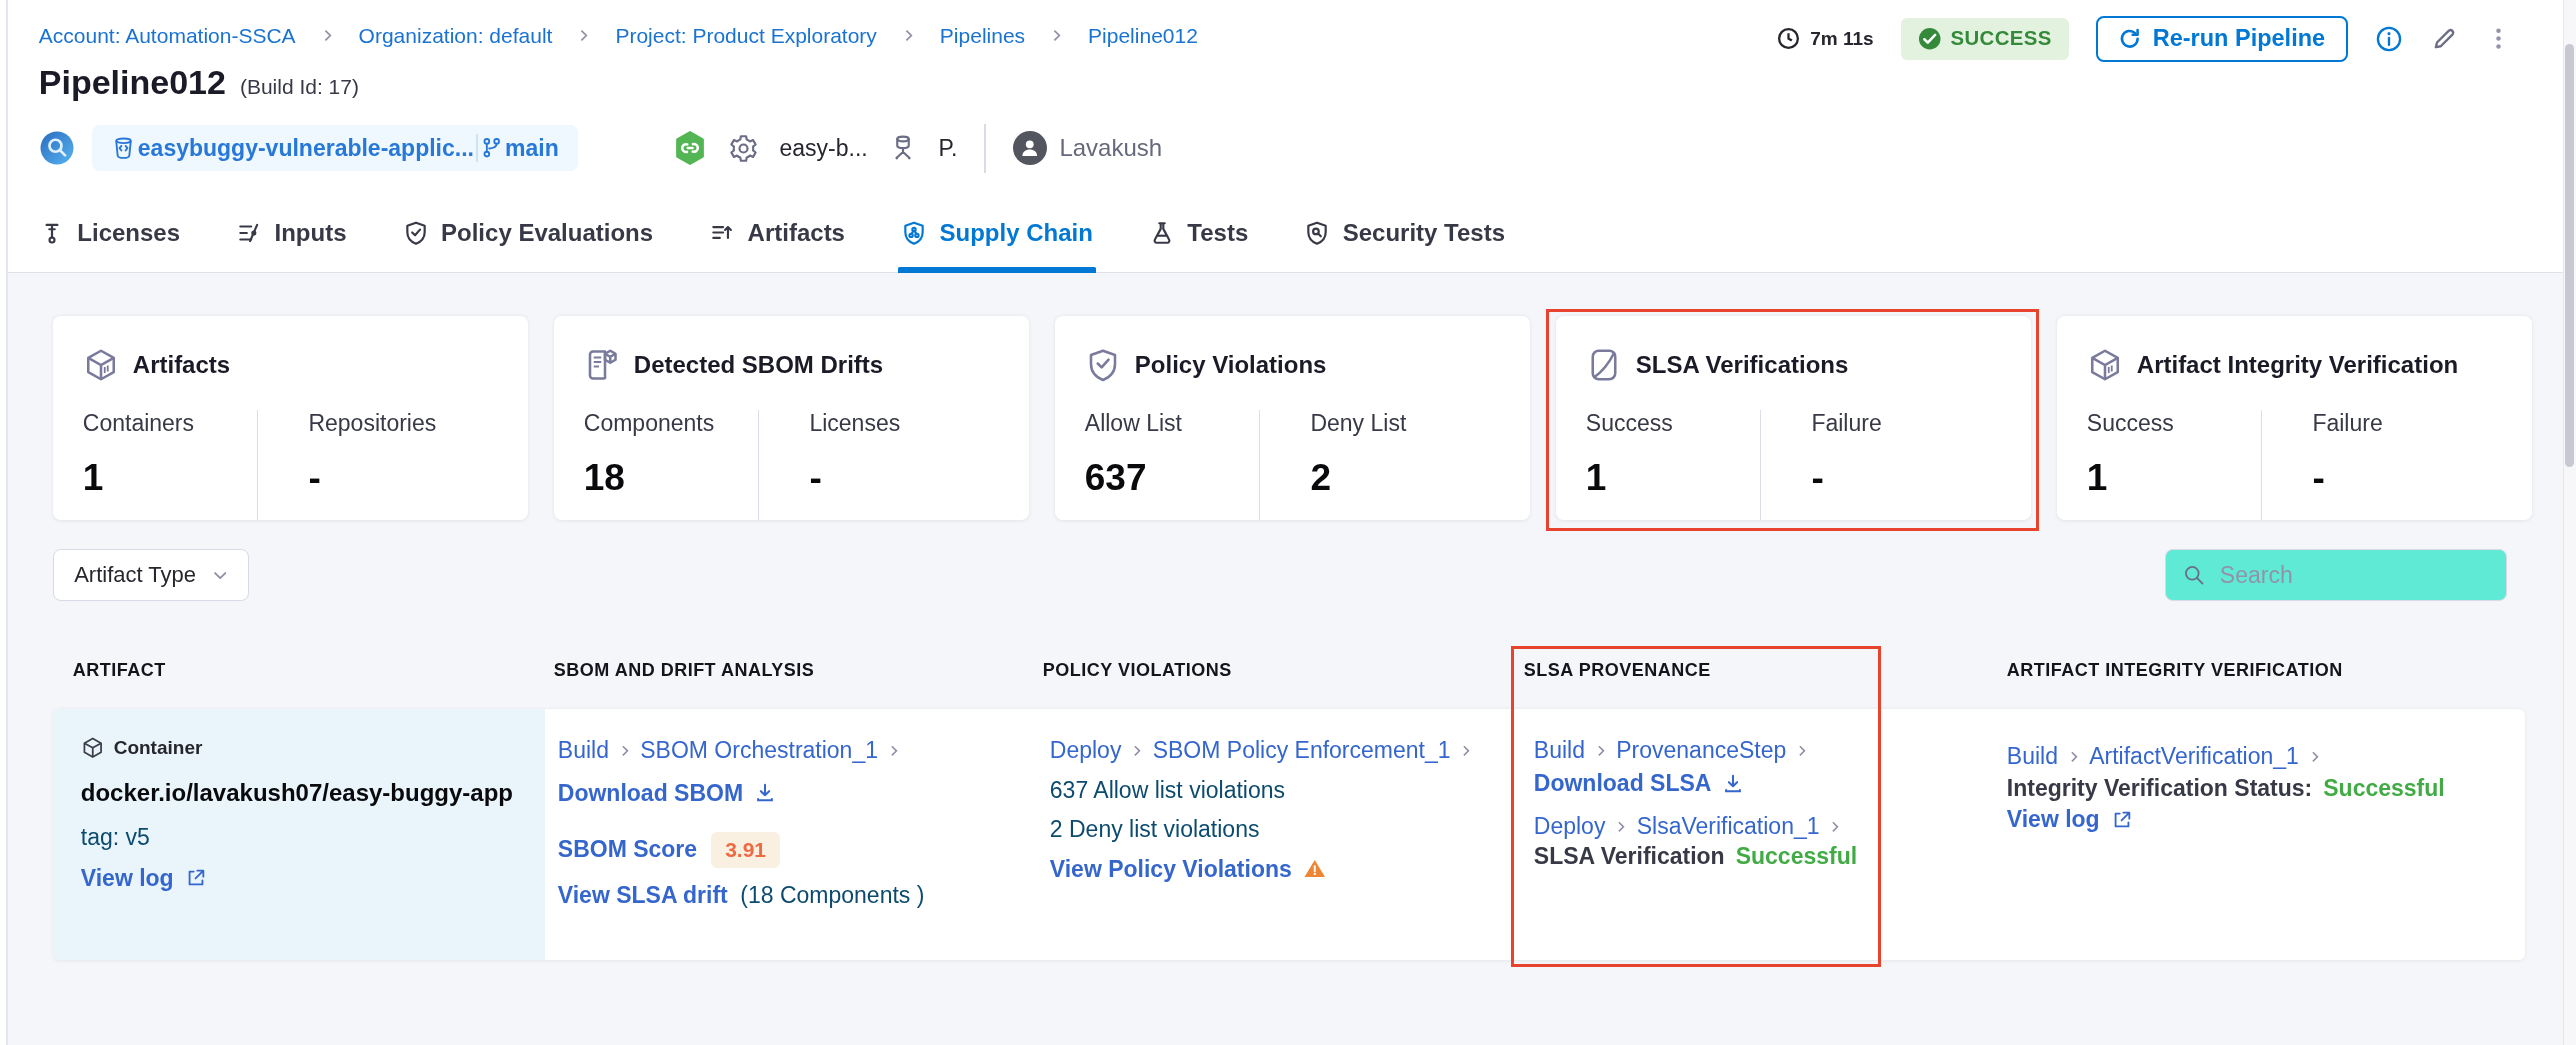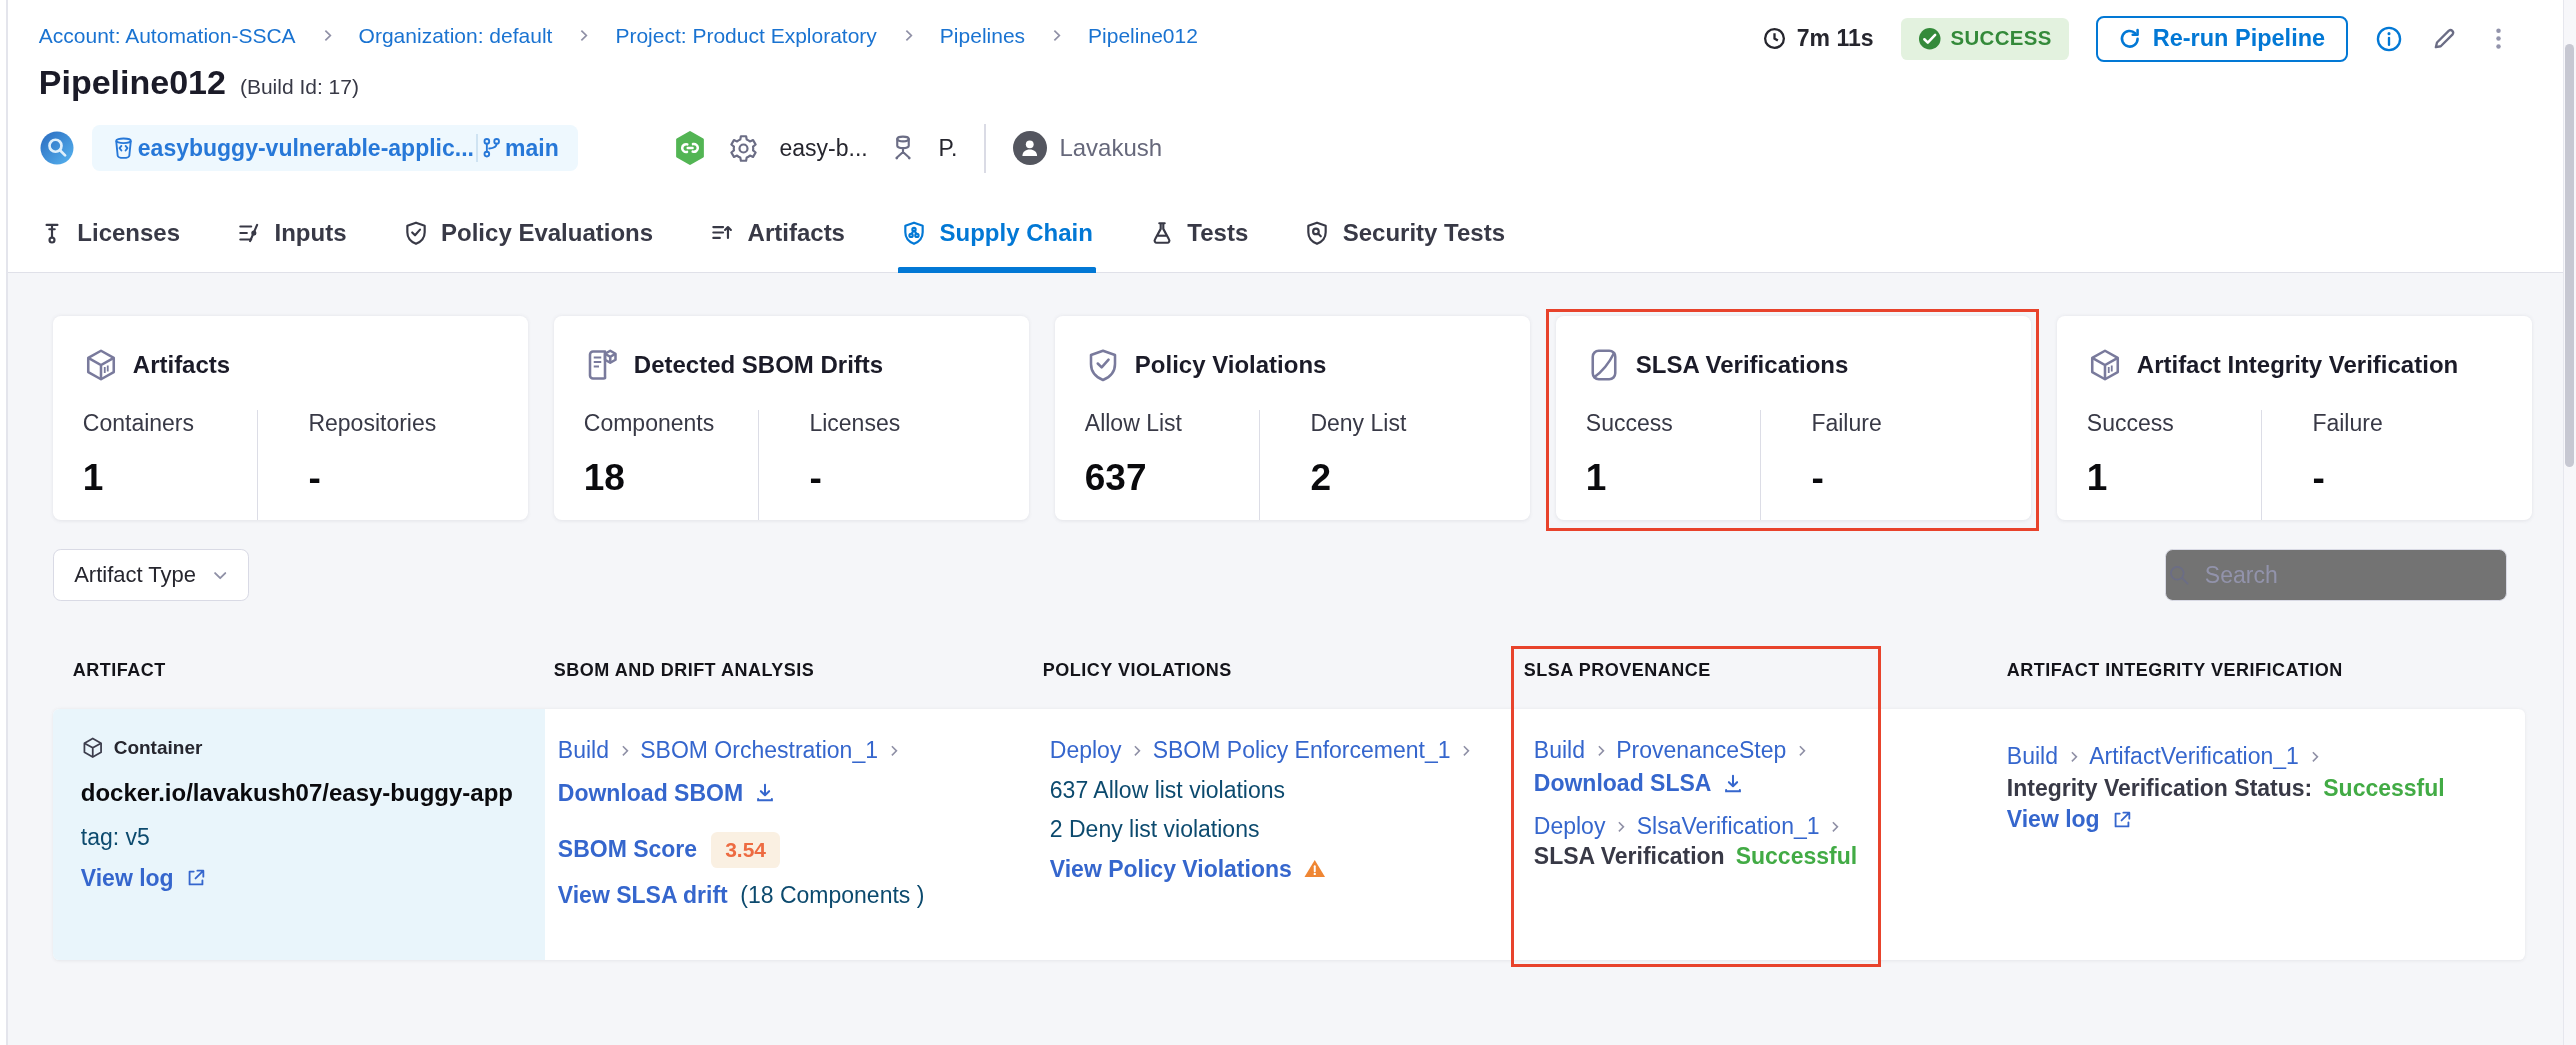--- a/index.html
+++ b/index.html
@@ -7,21 +7,21 @@
         font-family:"Liberation Sans","DejaVu Sans",sans-serif;color:#22222a;}
   .left-edge{position:absolute;left:6.3px;top:0;bottom:0;width:1.6px;background:#e4e5ec;}
   svg{display:block;}
 
   
   .topbar{position:absolute;left:7.8px;right:12.5px;top:0;height:194px;background:#fff;border-bottom:0.8px solid #ebecf2;}
   .breadcrumb{position:absolute;left:31px;top:23.5px;display:flex;align-items:center;gap:23px;font-size:21px;color:#1a73d1;}
   .crumb{cursor:pointer;white-space:nowrap;}
   .bc-sep svg{width:17px;height:17px;stroke:#8f90a6;}
   .controls{position:absolute;top:15.7px;right:52px;display:flex;align-items:center;gap:27px;}
-  .duration{display:flex;align-items:center;gap:9.4px;font-size:23px;font-weight:700;color:#26262e;}
+  .duration{display:flex;align-items:center;gap:9.4px;font-size:19px;font-weight:700;color:#26262e;}
   .duration svg{width:25px;height:25px;stroke:#26262e;}
   .badge-success{display:flex;align-items:center;gap:9.4px;background:#e3f2df;color:#348a3a;
       font-weight:700;font-size:20.4px;letter-spacing:0.4px;padding:9.4px 17px;border-radius:6.3px;}
   .btn-rerun{display:flex;align-items:center;gap:11px;border:2.4px solid #0278d5;color:#0278d5;
       font-size:23.5px;font-weight:700;padding:7.8px 20.4px;border-radius:7.8px;background:#fff;cursor:pointer;}
   .btn-rerun svg{width:23.5px;height:23.5px;stroke:#0278d5;}
   .icon-ctl{cursor:pointer;}
   .title-row{position:absolute;left:31px;top:63px;display:flex;align-items:baseline;gap:14px;}
   .page-title{font-size:34px;font-weight:700;color:#1b1b28;}
   .build-id{font-size:21px;color:#383946;}
@@ -61,23 +61,23 @@
   .metric-value{font-size:37px;font-weight:700;color:#0a0a0d;margin-top:20.4px;}
 
   .red-box{position:absolute;border:3.9px solid #e8432c;z-index:6;pointer-events:none;}
   .red-card{left:1538px;top:36px;width:487px;height:216px;}
   .red-col{left:1503px;top:373px;width:364px;height:315px;}
 
   .select-box{position:absolute;left:45px;top:276px;width:196px;height:52px;background:#fff;
       border:1.6px solid #d9dae5;border-radius:7.8px;display:flex;align-items:center;
       padding:0 17px 0 20.4px;box-sizing:border-box;cursor:pointer;}
   .select-label{font-size:22px;color:#26262e;flex:1;}
-  .search-box{position:absolute;left:2157px;top:276px;width:342px;height:52px;background:#737373;
+  .search-box{position:absolute;left:2157px;top:276px;width:342px;height:52px;background:#5eead4;
       border:1.6px solid #d9dae5;border-radius:7.8px;display:flex;align-items:center;
-      padding:0 1px;box-sizing:border-box;gap:12.5px;}
+      padding:0 16px;box-sizing:border-box;gap:12.5px;}
   .search-box input{border:none;outline:none;font-size:23px;color:#26262e;flex:1;min-width:0;
       font-family:"Liberation Sans","DejaVu Sans",sans-serif;background:transparent;}
   .search-box input::placeholder{color:#9293ab;}
 
   .thead{position:absolute;top:387px;left:0;right:0;height:31px;}
   .th{position:absolute;font-size:18px;font-weight:700;letter-spacing:0.5px;color:#14141a;white-space:nowrap;}
 
   .row-card{position:absolute;left:45px;top:436px;width:2472px;height:251px;background:#fff;
       border-radius:6.3px;box-shadow:0 0.8px 3.1px rgba(96,97,112,.1);}
   .artifact-cell{position:absolute;left:0;top:0;width:492px;height:251px;background:#e9f5fb;border-radius:6.3px 0 0 6.3px;}
@@ -539,21 +539,21 @@
           <span class="link b">Download SBOM</span>
           <span class="dl-icon">
               <svg viewBox="0 0 24 24" fill="none" stroke-width="2.2">
                 <path d="M12 3v11M7.5 10L12 14.5 16.5 10" stroke-linecap="round" stroke-linejoin="round"></path>
                 <path d="M4.5 18.5v1.5h15v-1.5" stroke-linecap="round"></path>
               </svg>
             </span>
         </div>
         <div class="line" style="margin-bottom:14px">
           <span class="link b">SBOM Score</span>
-          <span class="score-pill">3.54</span>
+          <span class="score-pill">3.91</span>
         </div>
         <div class="line">
           <span class="link b">View SLSA drift</span>
           <span class="txt" style="margin-left:12.5px">(18 Components )</span>
         </div>
       </div>
 
       <div class="col c3">
         <div class="line" style="margin-bottom:12.5px">
           <span class="link">Deploy</span>

